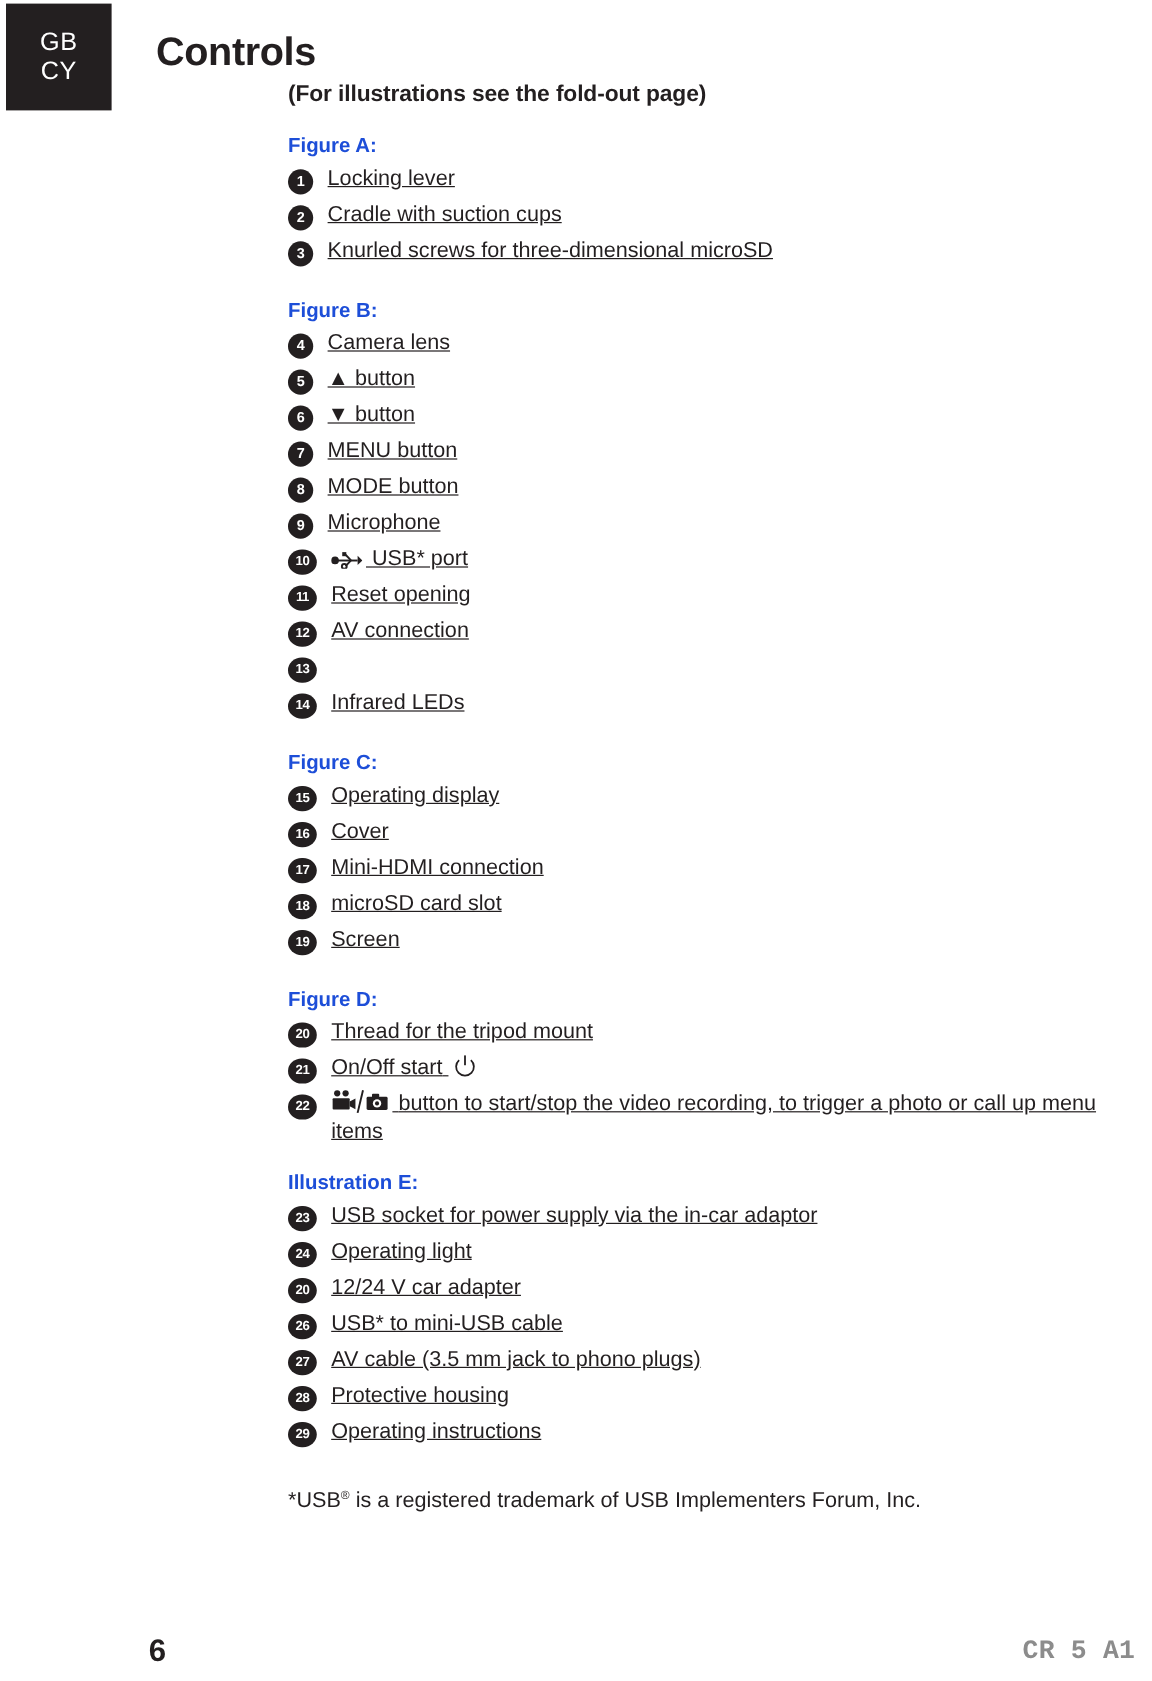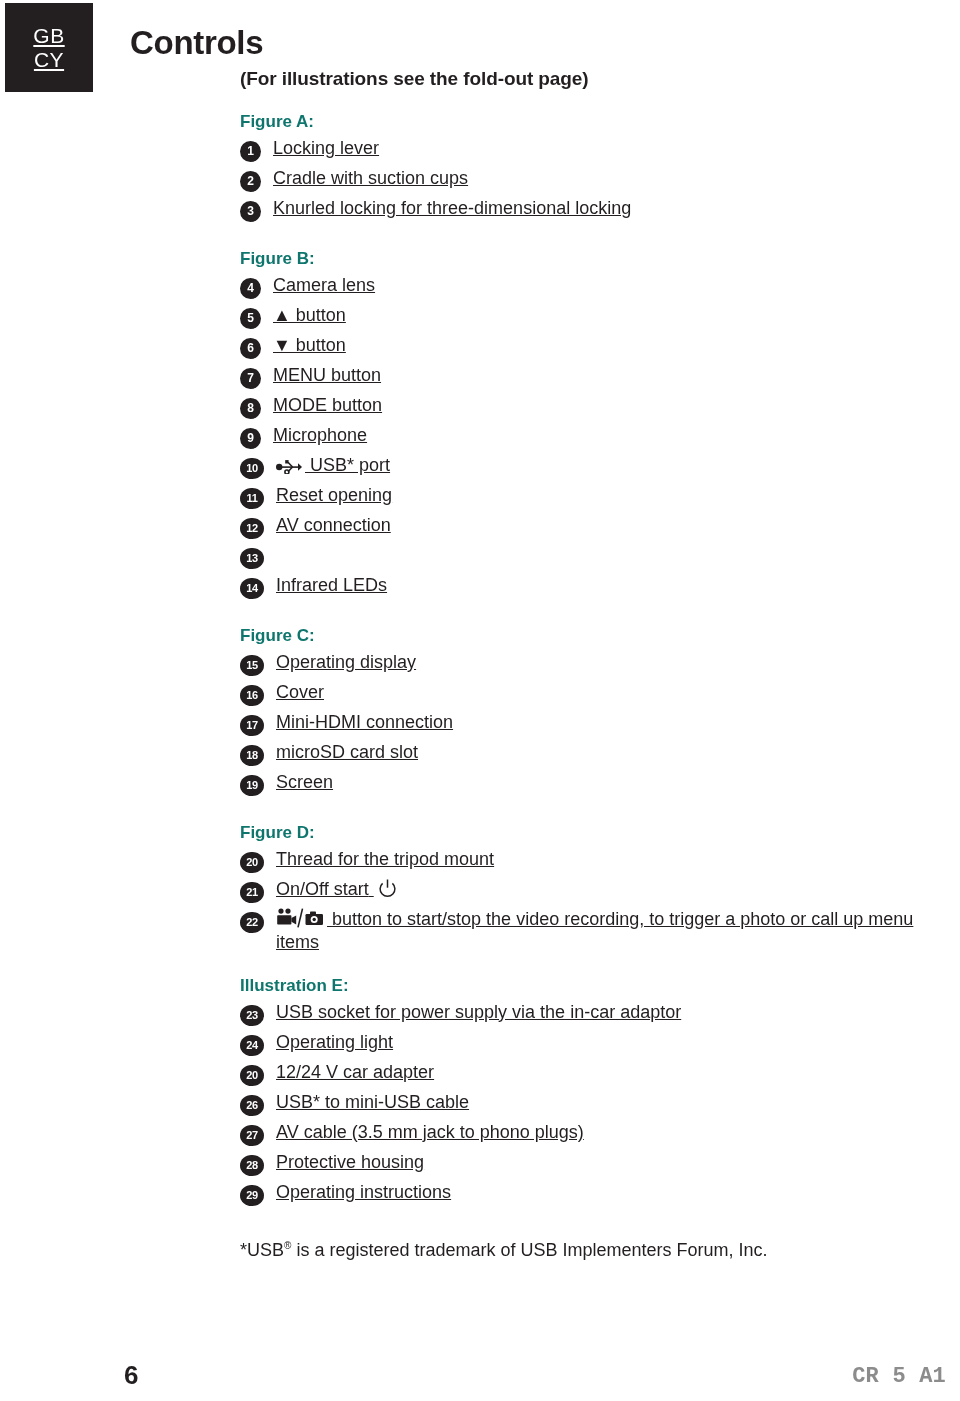--- a/index.html
+++ b/index.html
@@ -25,21 +25,20 @@
     height: 89px;
     background: #231f20;
     color: #ffffff;
     display: flex;
     flex-direction: column;
     align-items: center;
     justify-content: center;
     line-height: 1.12;
     font-size: 21px;
     letter-spacing: 0.5px;
-    text-decoration: underline;
   }
 
   
   .page-title {
     position: absolute;
     left: 130px;
     top: 2px;
     font-size: 33px;
     font-weight: bold;
     letter-spacing: -0.3px;
@@ -58,21 +57,21 @@
     font-size: 19px;
     font-weight: bold;
     color: #231f20;
     margin: 0 0 22px 0;
     letter-spacing: -0.1px;
   }
 
   .fig-head {
     font-size: 17px;
     font-weight: bold;
-    color: #0f766e;
+    color: #1d4ed8;
     margin: 0 0 5px 0;
   }
 
   .sec-gap { height: 22px; }
   .sec-gap-sm { height: 16px; }
 
   ul.items {
     list-style: none;
     margin: 0;
     padding: 0;
@@ -166,21 +165,21 @@
     <li class="item">
       <span class="num">1</span>
       <span class="item-text">Locking lever</span>
     </li>
     <li class="item">
       <span class="num">2</span>
       <span class="item-text">Cradle with suction cups</span>
     </li>
     <li class="item">
       <span class="num">3</span>
-      <span class="item-text">Knurled locking for three-dimensional locking</span>
+      <span class="item-text">Knurled screws for three-dimensional microSD</span>
     </li>
   </ul>
 
   <div class="sec-gap"></div>
 
   <h2 class="fig-head">Figure B:</h2>
   <ul class="items">
     <li class="item">
       <span class="num">4</span>
       <span class="item-text">Camera lens</span>

